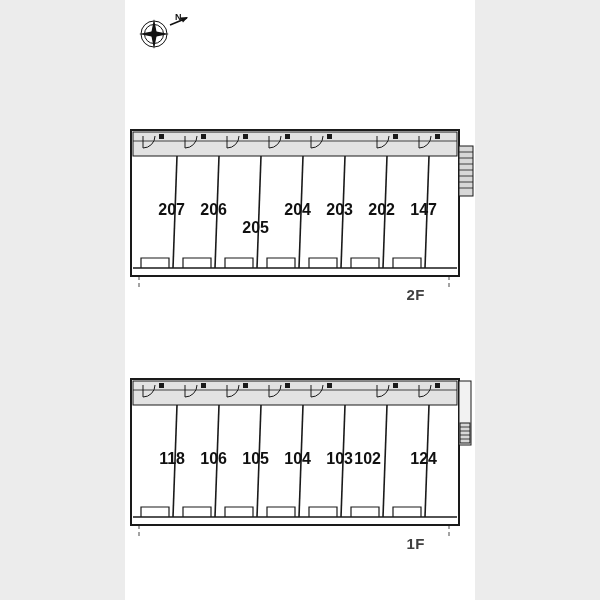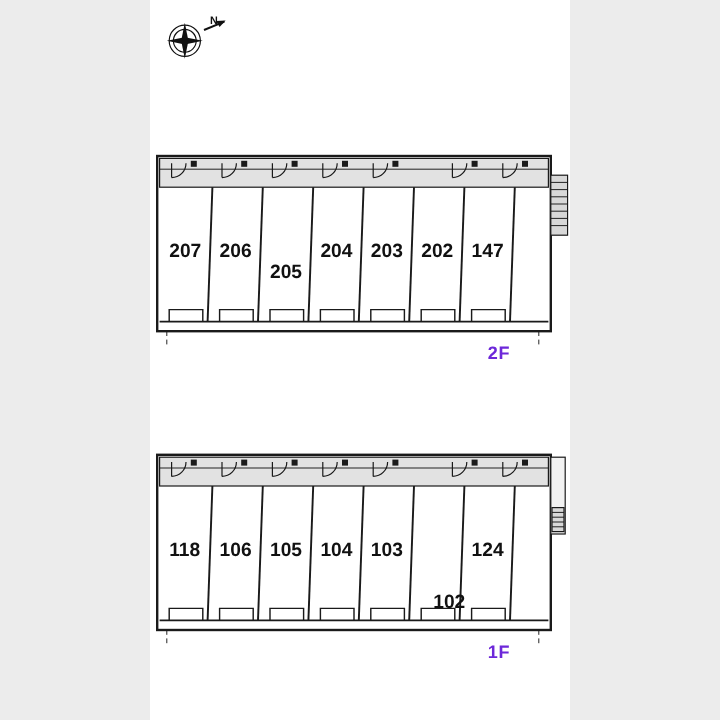--- a/index.html
+++ b/index.html
@@ -45,41 +45,41 @@
     width: 345px;
   }
   .floor.f2 { top: 128px; }
   .floor.f1 { top: 377px; }
 
   .floor-label {
     position: absolute;
     right: 49px;
     font-size: 15px;
     font-weight: bold;
-    color: #6d28d9;
+    color: #404040;
     letter-spacing: 0.5px;
   }
   .floor .floor-label { top: 158px; }
 
   
   .bldg {
     position: absolute;
     left: 0;
     top: 0;
     width: 332px;
     height: 150px;
   }
   .bldg svg { display: block; }
 
   .unit-label {
     position: absolute;
     font-size: 16px;
     font-weight: bold;
     color: #111;
-    text-align: left;
+    text-align: right;
     width: 44px;
   }
 </style>
 </head>
 <body>
 
 <div id="page">
   <div class="sheet"></div>
 
   <div class="compass">
@@ -242,18 +242,18 @@
           <line x1="320" y1="148" x2="320" y2="160"></line>
         </g>
       </svg>
     </div>
 
     <div class="unit-label" style="left:12px; top:73px;">118</div>
     <div class="unit-label" style="left:54px; top:73px;">106</div>
     <div class="unit-label" style="left:96px; top:73px;">105</div>
     <div class="unit-label" style="left:138px; top:73px;">104</div>
     <div class="unit-label" style="left:180px; top:73px;">103</div>
-    <div class="unit-label" style="left:232px; top:73px;margin-top:44px;">102</div>
+    <div class="unit-label" style="left:208px; top:73px;">102</div>
     <div class="unit-label" style="left:264px; top:73px;">124</div>
 
     <div class="floor-label">1F</div>
   </div>
 </div>
 
 </body></html>

